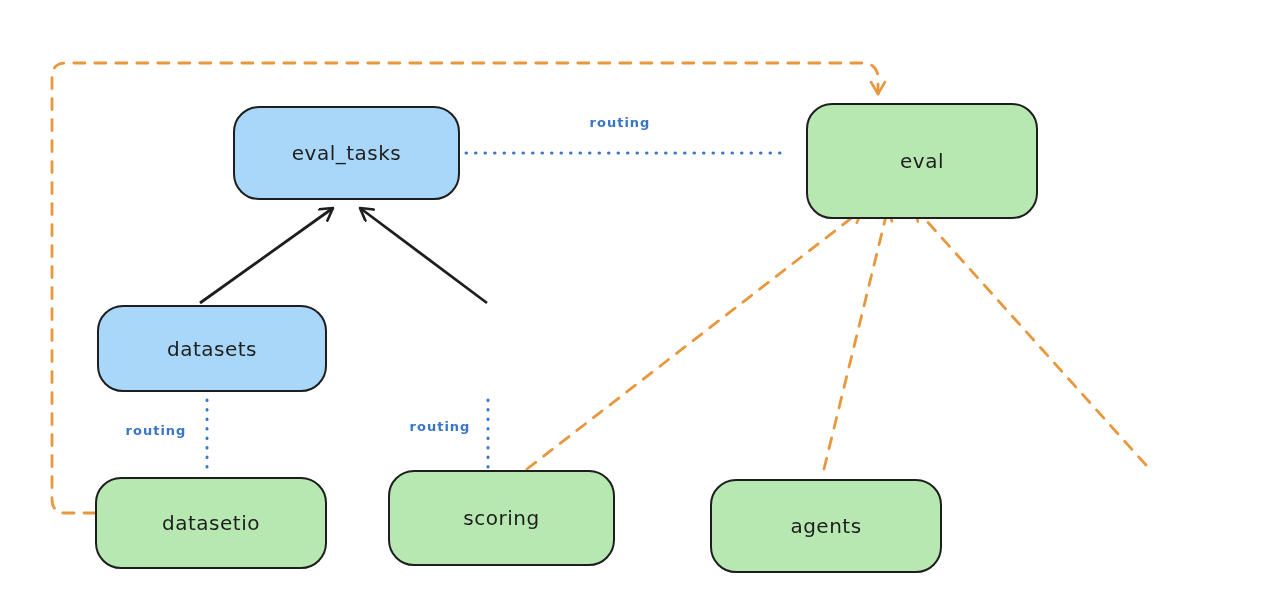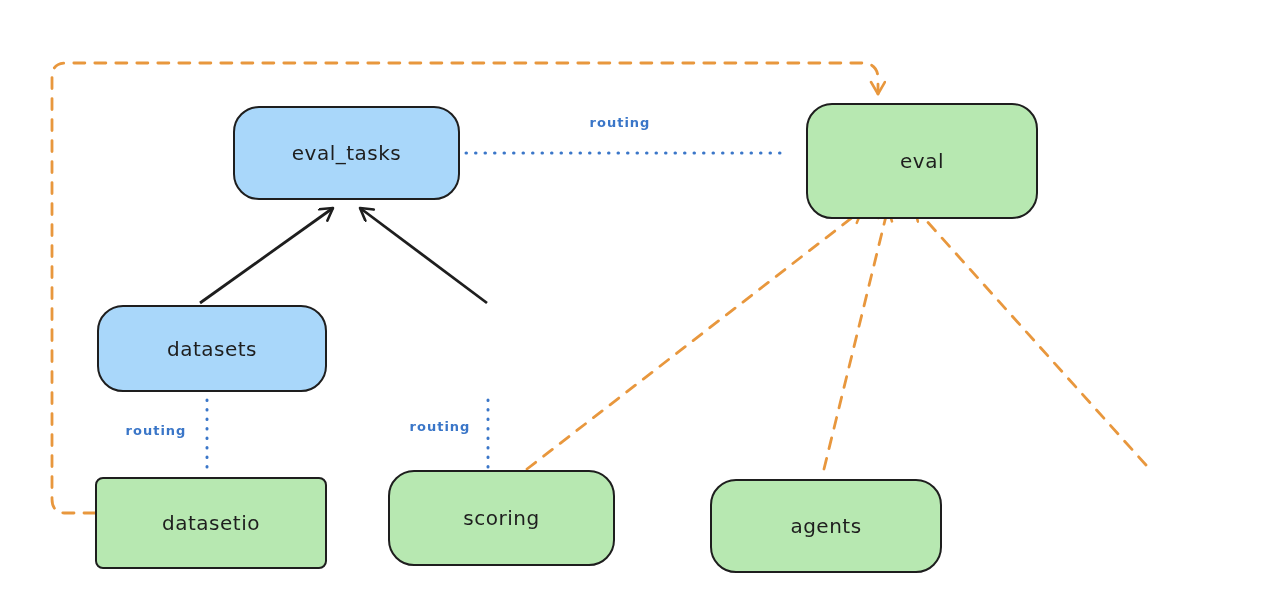--- a/index.html
+++ b/index.html
@@ -32,21 +32,21 @@
     color: #1e1e1e;
     letter-spacing: 0.5px;
   }
   .node.blue  { background: #a9d7fa; }
   .node.green { background: #b7e8b1; }
 
   #node-eval-tasks        { left: 233px;  top: 106px; width: 227px; height: 94px; }
   #node-eval              { left: 786px;  top: 103px; width: 232px; height: 116px; margin-left: 20px; }
   #node-datasets          { left: 97px;   top: 305px; width: 230px; height: 87px; }
   #node-scoring-functions { left: 380px;  top: 305px; width: 228px; height: 93px; font-size: 19px; }
-  #node-datasetio         { left: 95px;   top: 477px; width: 232px; height: 92px; border-radius: 8px; }
+  #node-datasetio         { left: 95px;   top: 477px; width: 232px; height: 92px; }
   #node-scoring           { left: 388px;  top: 470px; width: 227px; height: 96px; }
   #node-agents            { left: 710px;  top: 471px; width: 232px; height: 94px; margin-top: 8px; }
   #node-inference         { left: 1023px; top: 467px; width: 225px; height: 95px; }
 
   .routing-label {
     position: absolute;
     color: #3a76c8;
     font-size: 13px;
     font-weight: 600;
     letter-spacing: 1px;

